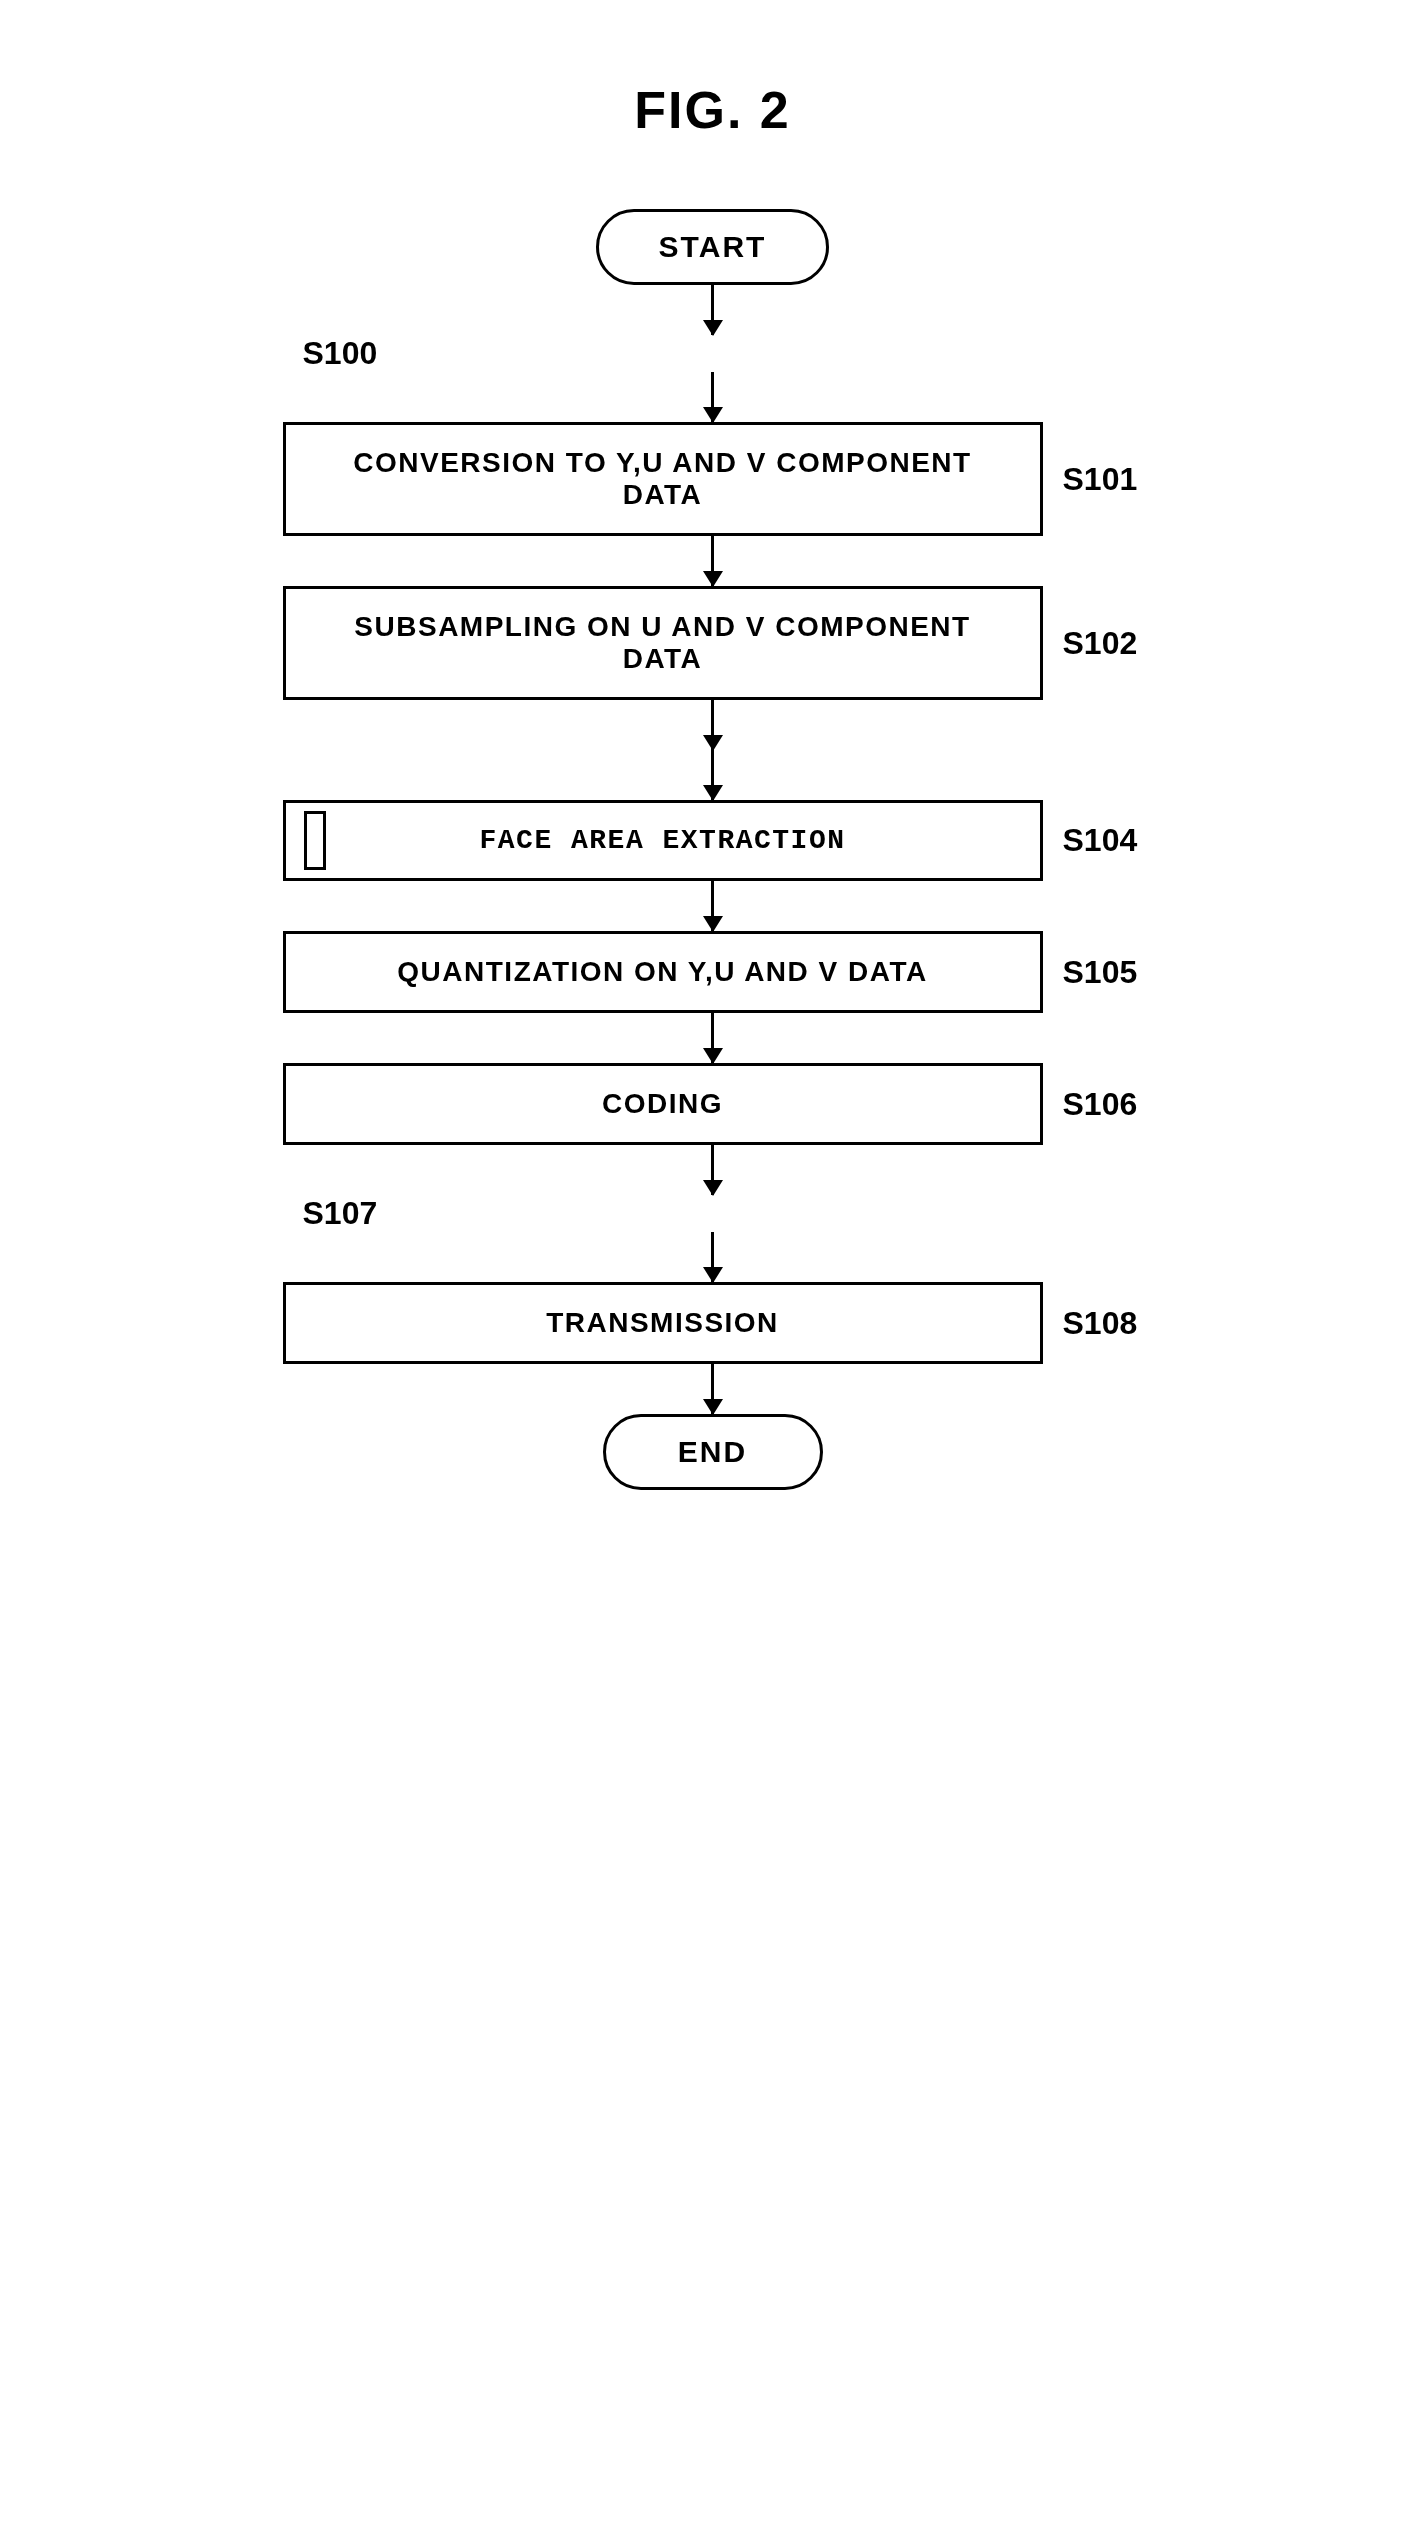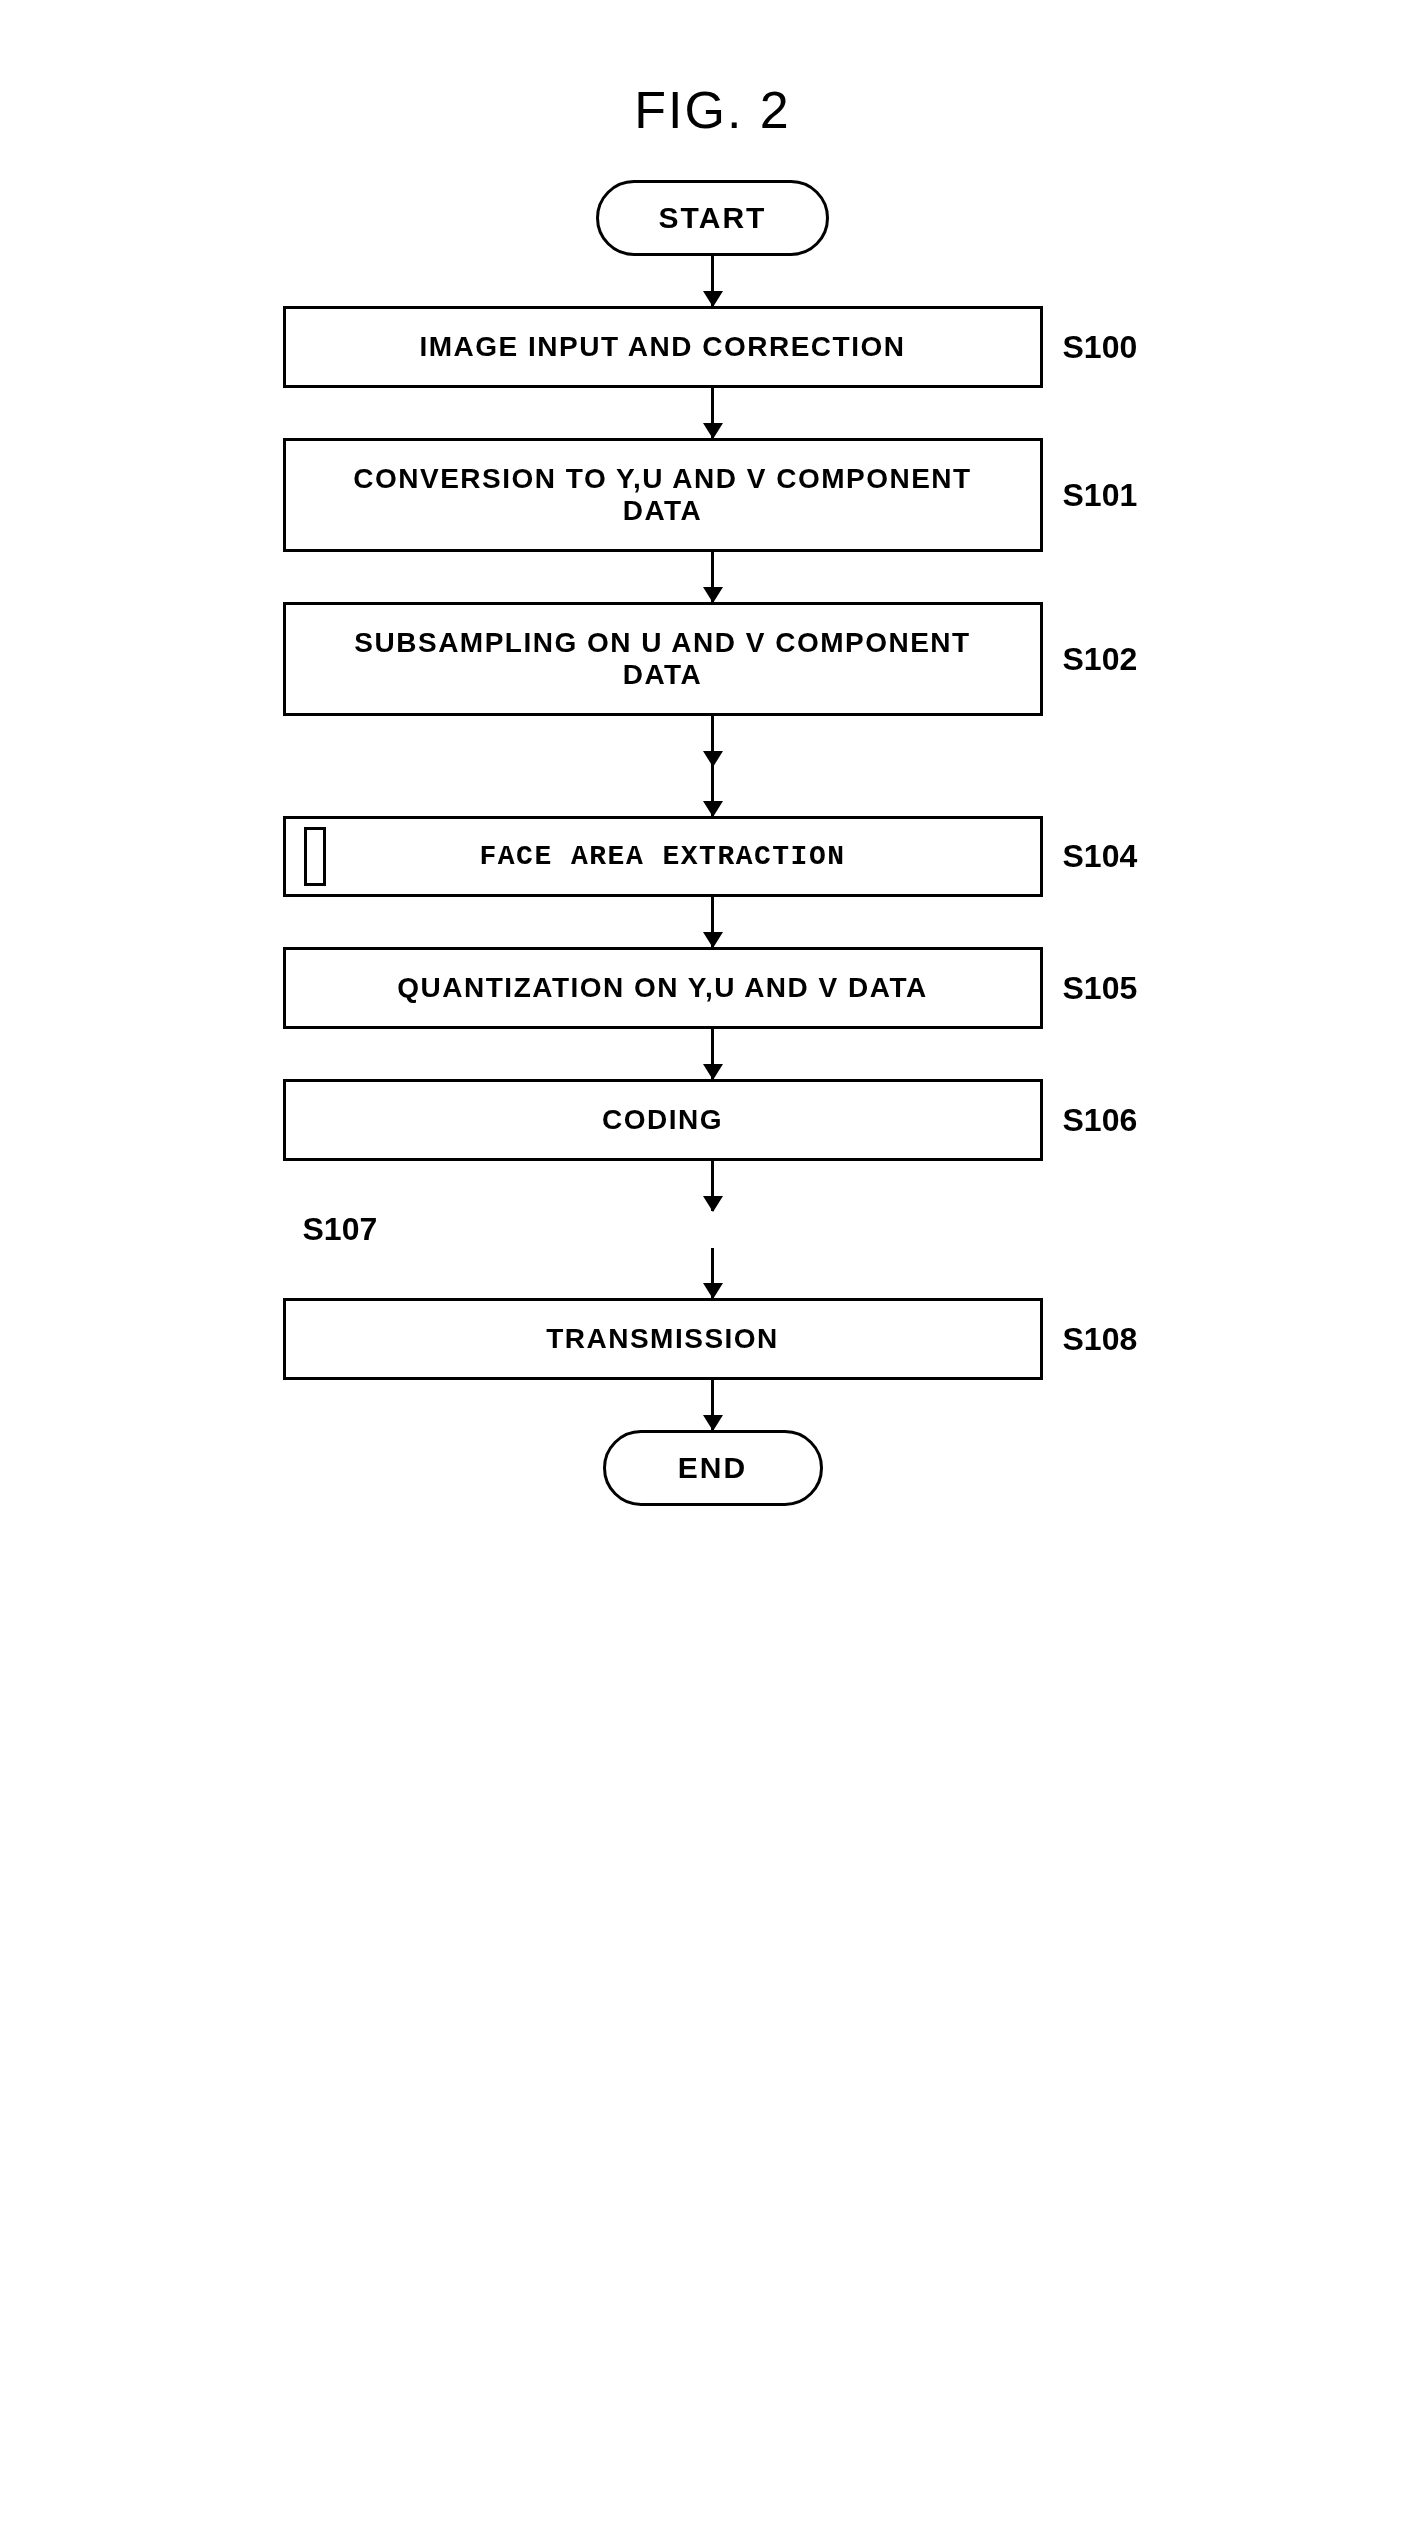--- a/index.html
+++ b/index.html
@@ -22,23 +22,23 @@
     .page-container {
       width: 900px;
       display: flex;
       flex-direction: column;
       align-items: center;
       padding: 40px 20px;
     }
 
     .figure-title {
       font-size: 52px;
-      font-weight: 400;
+      font-weight: 700;
       font-family: 'Arial Black', Arial, sans-serif;
-      margin-bottom: 40px;
+      margin-bottom: 69px;
       letter-spacing: 2px;
     }
 
     .flowchart {
       display: flex;
       flex-direction: column;
       align-items: center;
       width: 100%;
       position: relative;
     }
@@ -132,21 +132,20 @@
 <div class="page-container">
   <div class="figure-title">FIG. 2</div>
 
   <div class="flowchart">
 
     <div class="terminal-box">START</div>
 
     <div class="arrow"></div>
 
     <div class="process-box-wrapper">
-      <div class="process-box">IMAGE INPUT AND CORRECTION</div>
       <div class="step-label">S100</div>
     </div>
 
     <div class="arrow"></div>
 
     <div class="process-box-wrapper">
       <div class="process-box">CONVERSION TO Y,U AND V COMPONENT DATA</div>
       <div class="step-label">S101</div>
     </div>
 

